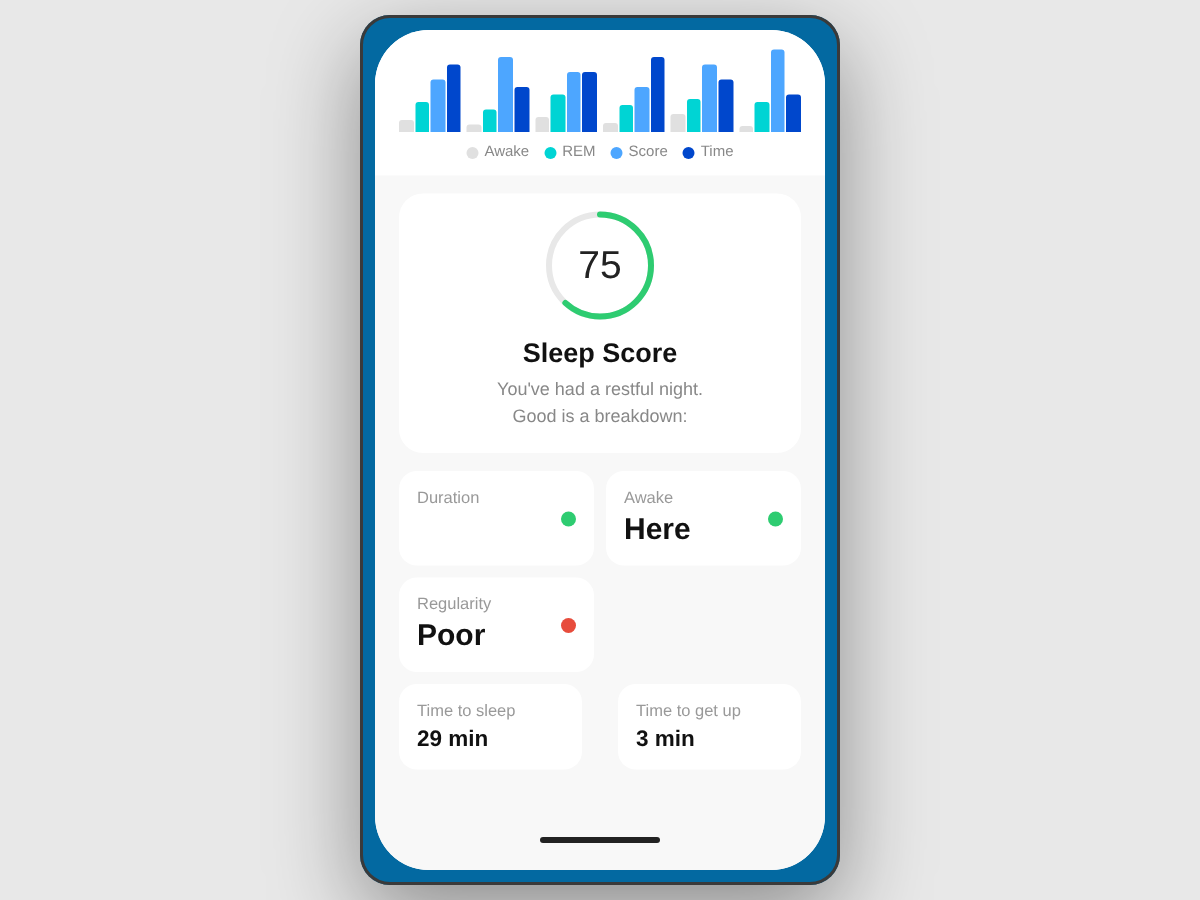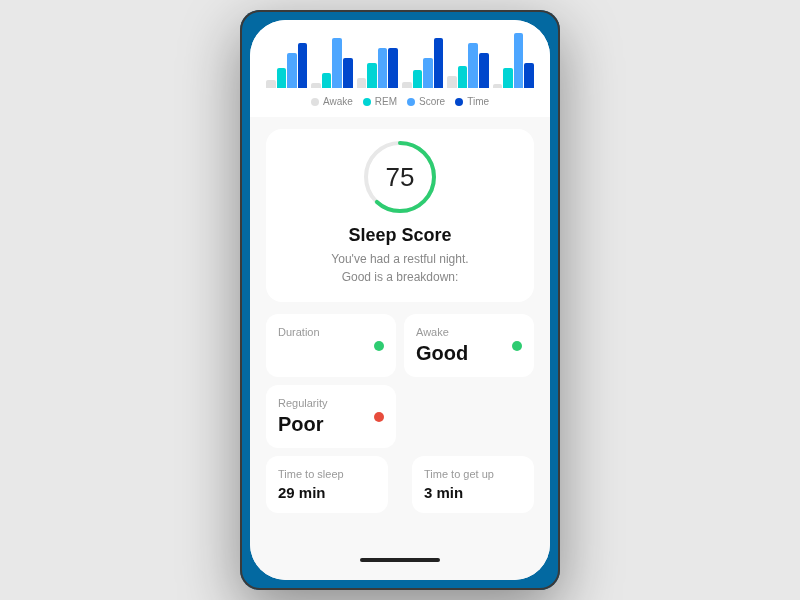--- a/index.html
+++ b/index.html
@@ -311,21 +311,21 @@
 
       <div class="metrics-grid">
 
         <div class="metric-card">
           <div class="metric-label">Duration</div>
           <div class="metric-dot dot-green"></div>
         </div>
 
         <div class="metric-card">
           <div class="metric-label">Awake</div>
-          <div class="metric-value">Good</div>
+          <div class="metric-value">Here</div>
           <div class="metric-dot dot-green"></div>
         </div>
 
 
         <div class="metric-card">
           <div class="metric-label">Regularity</div>
           <div class="metric-value">Poor</div>
           <div class="metric-dot dot-red"></div>
         </div>
 

